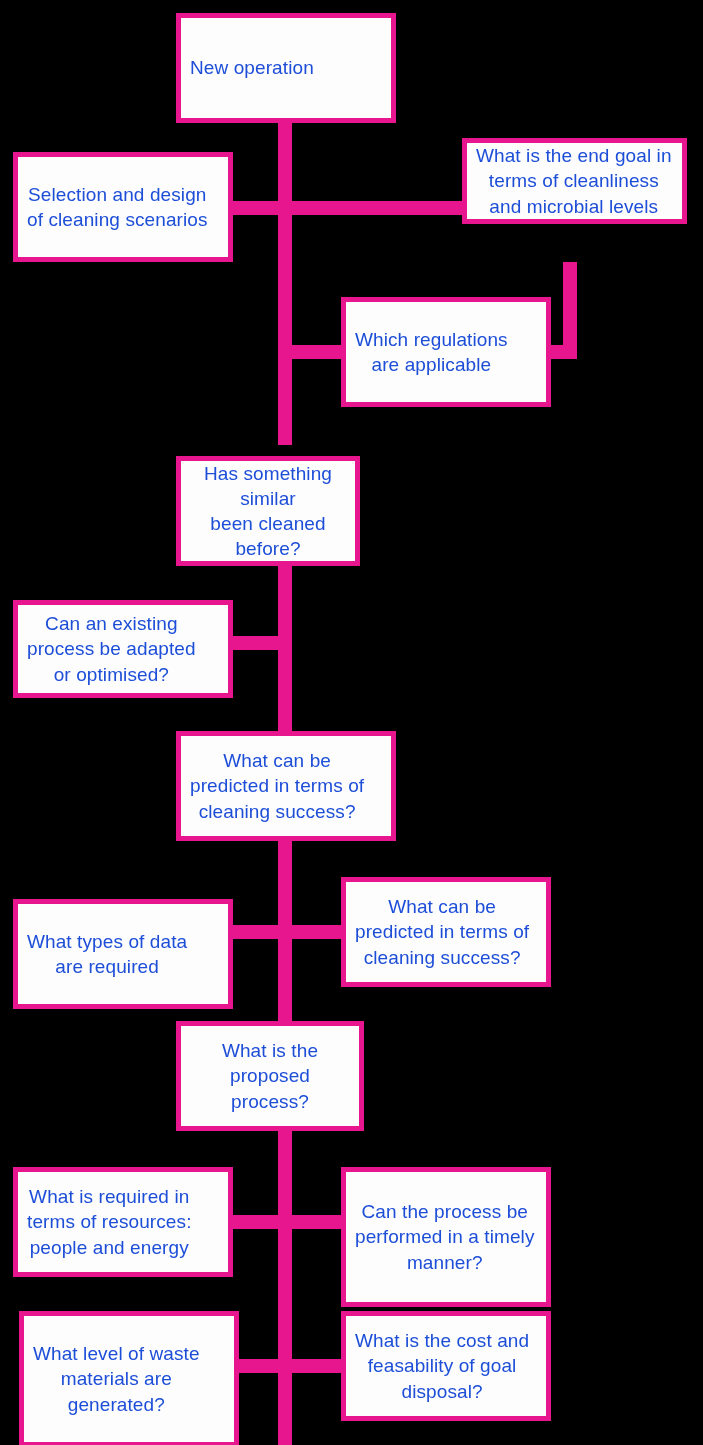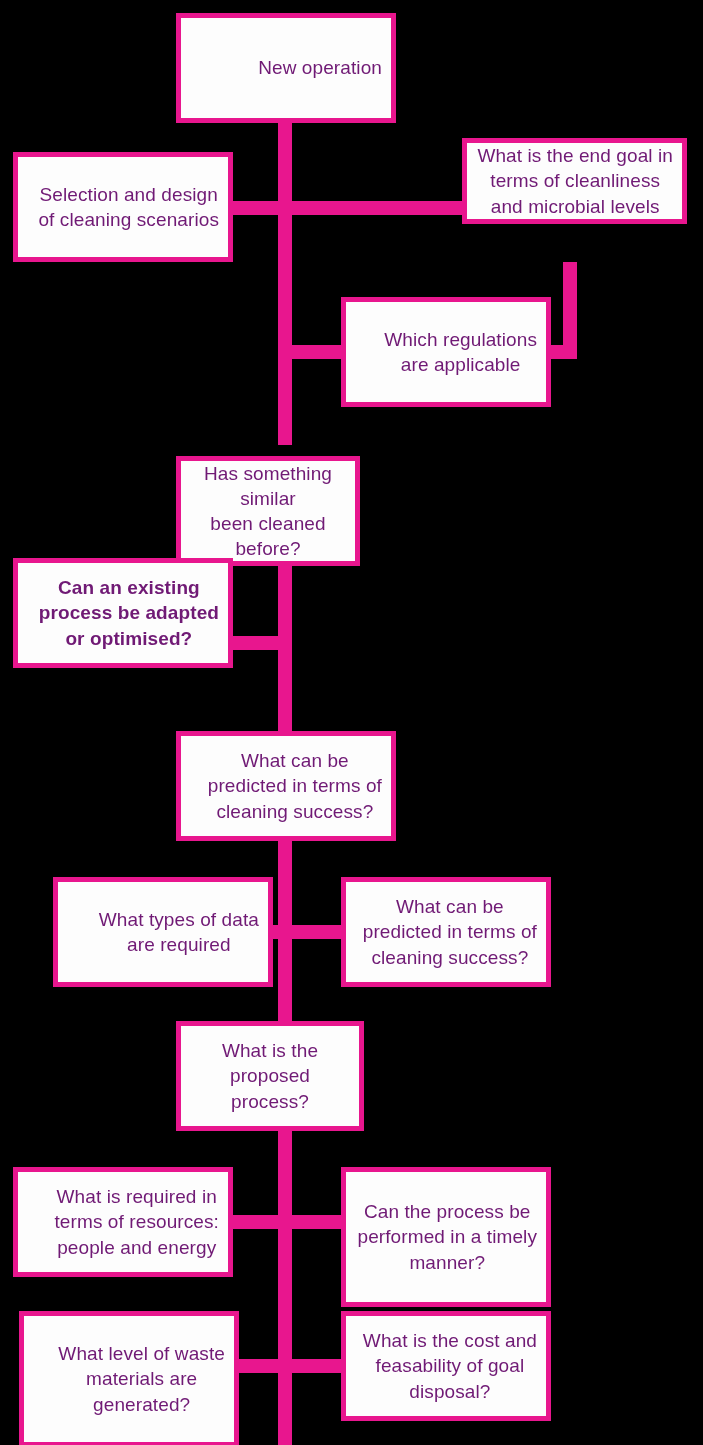--- a/index.html
+++ b/index.html
@@ -21,23 +21,23 @@
     position: absolute;
     background: #e8168e;
   }
   .node {
     position: absolute;
     box-sizing: border-box;
     background: #fdfdfd;
     border: 5px solid #e8168e;
     display: flex;
     align-items: center;
-    justify-content: flex-end;
+    justify-content: flex-start;
     text-align: center;
-    color: #701a75;
+    color: #1d4ed8;
     font-size: 19px;
     line-height: 1.32;
     letter-spacing: 0.1px;
     padding: 0 9px;
     z-index: 5;
   }
   .node-label {
     display: block;
     white-space: pre-line;
   }
@@ -88,33 +88,33 @@
   <div class="node" style="left:341px; top:297px; width:210px; height:110px;">
     <span class="node-label">Which regulations
 are applicable</span>
   </div>
 
   <div class="node" style="left:176px; top:456px; width:184px; height:110px;">
     <span class="node-label">Has something similar
 been cleaned before?</span>
   </div>
 
-  <div class="node" style="left:13px; top:558px; width:220px; height:110px;font-weight:bold;">
+  <div class="node" style="left:13px; top:600px; width:220px; height:98px;">
     <span class="node-label">Can an existing
 process be adapted
 or optimised?</span>
   </div>
 
   <div class="node" style="left:176px; top:731px; width:220px; height:110px;">
     <span class="node-label">What can be
 predicted in terms of
 cleaning success?</span>
   </div>
 
-  <div class="node" style="left:13px; top:877px; width:220px; height:110px;margin-left:40px;">
+  <div class="node" style="left:13px; top:899px; width:220px; height:110px;">
     <span class="node-label">What types of data
 are required</span>
   </div>
 
   <div class="node" style="left:341px; top:877px; width:210px; height:110px;">
     <span class="node-label">What can be
 predicted in terms of
 cleaning success?</span>
   </div>
 

